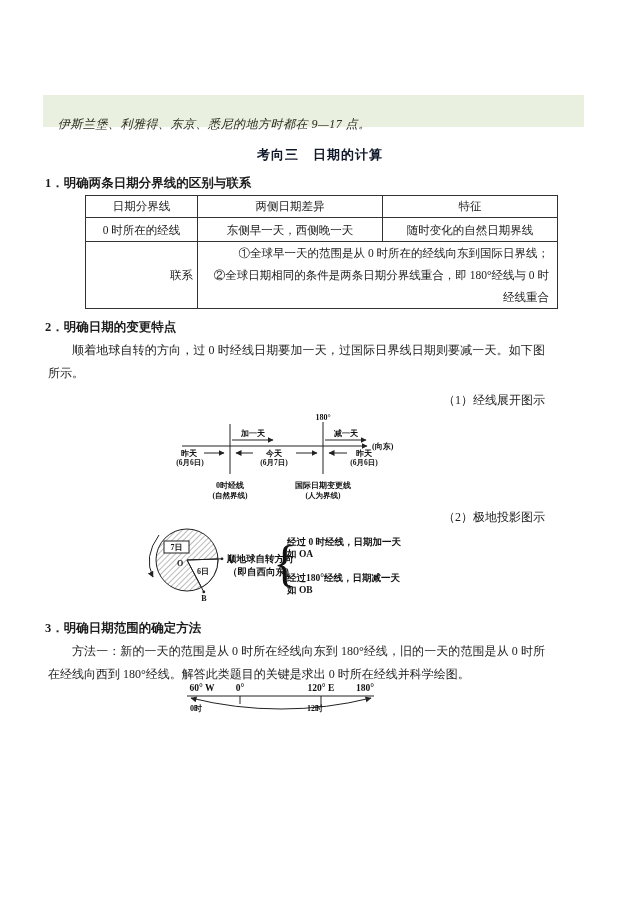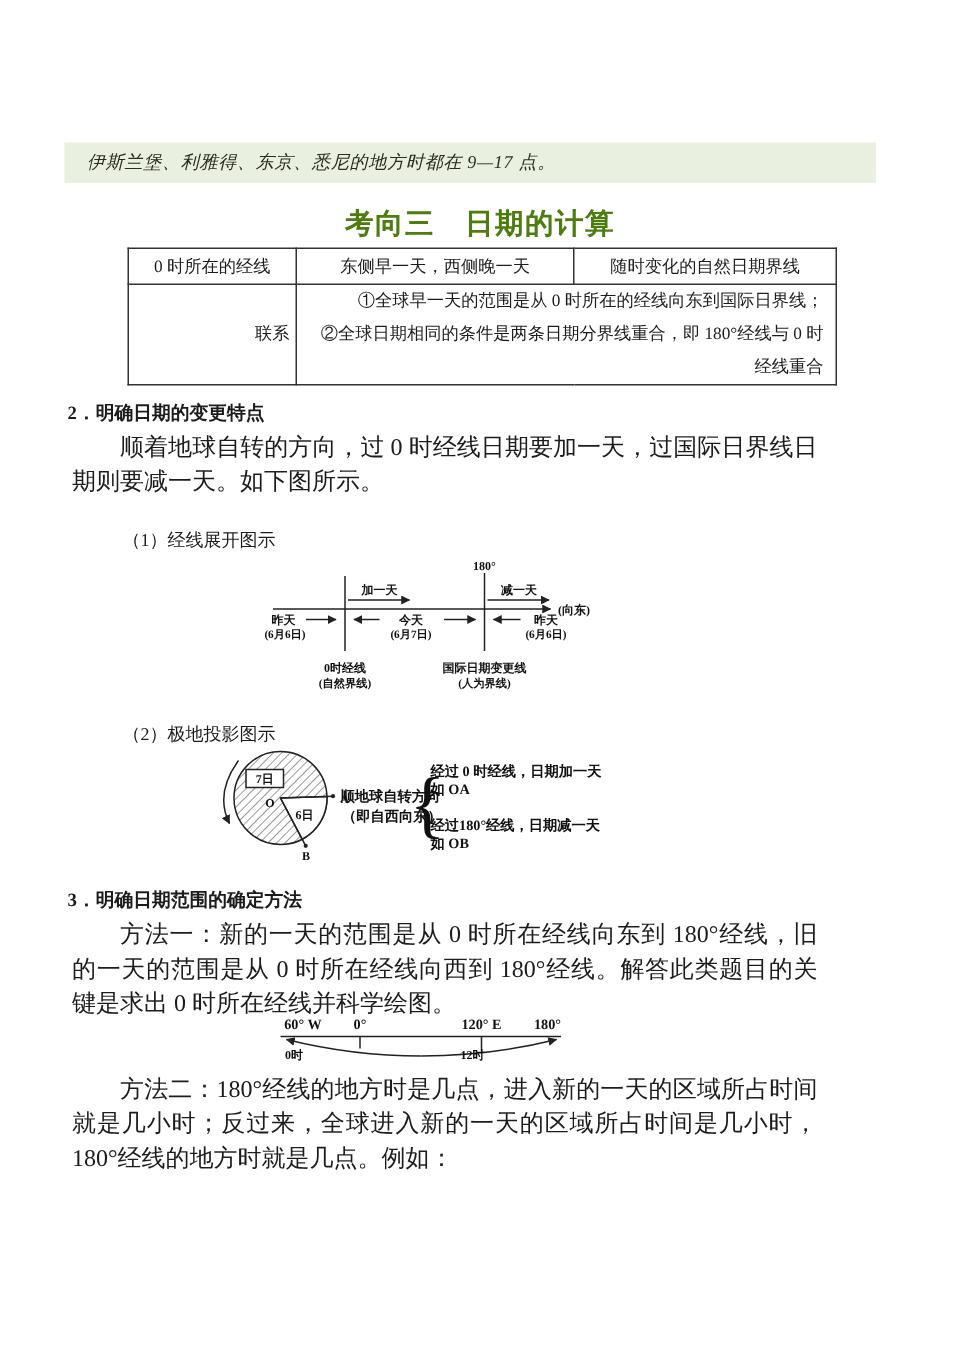--- a/index.html
+++ b/index.html
@@ -3,25 +3,25 @@
 <meta charset="utf-8">
 <style>
   html,body { margin:0; padding:0; background:#ffffff; }
   .page {
     position:relative; width:640px; height:905px; background:#fff; overflow:hidden;
     font-family:"Liberation Serif","DejaVu Serif",serif; color:#1c1c1c;
   }
   .notice {
     margin:95px 0 0 43px; width:541px; height:27px; box-sizing:border-box;
     background:#e9f0df; font-style:italic; font-size:12px; line-height:27px;
-    padding:0 15px; color:#2b2b20; letter-spacing:0.5px;
+    padding:16px 15px; color:#2b2b20; letter-spacing:0.5px;
   }
   .title {
-    margin:15px 0 0 0; text-align:center; font-size:19px; font-weight:bold;
-    color:#4d7c0f; line-height:26px; letter-spacing:1px;
+    margin:15px 0 0 0; text-align:center; font-size:13px; font-weight:bold;
+    color:#0f172a; line-height:26px; letter-spacing:1px;
   }
   .h-num {
     margin:6px 0 0 45px; font-size:12.5px; font-weight:bold; line-height:19px;
   }
   .h2-m { margin-top:9px; }
   .h3-m { margin-top:16px; }
   table.grid {
     margin:2px 0 0 85px; border-collapse:collapse; width:472px;
     font-size:11.5px; table-layout:fixed;
   }
@@ -29,24 +29,24 @@
     border:1px solid #333; text-align:center; padding:0 4px; line-height:21px;
     vertical-align:middle;
   }
   table.grid td.hdr { height:21px; }
   table.grid tr.r1 td { height:42px; }
   table.grid tr.r2 td { height:23px; line-height:22px; }
   table.grid tr.r3 td { height:66px;text-align:right; }
   table.grid td.left { text-align:left; padding:0 8px; line-height:22px; }
   .hang { padding-left:1em; text-indent:-1em;font-family:Liberation Serif, serif; }
   p.body {
-    margin:2px 0 0 48px; width:497px; font-size:16px; line-height:23px;
+    margin:2px 0 0 48px; width:497px; font-size:12px; line-height:23px;
     text-align:justify; text-indent:2em;
   }
-  p.sub { margin:16px 0 0 48px; width:497px; font-size:12px; line-height:23px; text-indent:2.8em; }
+  p.sub { margin:4px 0 0 48px; width:497px; font-size:12px; line-height:23px; text-indent:2.8em;text-align:right; }
   svg.diag { display:block; }
   svg .s { stroke:#222; stroke-width:1; fill:none; }
   svg text { fill:#111; font-family:"Liberation Serif","DejaVu Serif",serif; }
   svg .t  { font-size:8px; font-weight:bold; }
   svg .ts { font-size:7.5px; font-weight:bold; }
   svg .t9 { font-size:9.5px; font-weight:bold; }
   .d1 { margin:0 0 0 174px; }
   .d2 { margin:-4px 0 0 147px; }
   .d3 { margin:-6px 0 0 185px; }
   .m-sub2 { margin-top:3px; }
@@ -54,28 +54,34 @@
 </style>
 </head>
 <body>
 
 <div class="page">
 
   <div class="notice">伊斯兰堡、利雅得、东京、悉尼的地方时都在 9—17 点。</div>
 
   <div class="title">考向三　日期的计算</div>
 
+  <div class="h-num">1．明确两条日期分界线的区别与联系</div>
 
   <table class="grid">
     <colgroup>
         <col style="width:112px">
         <col style="width:185px">
         <col style="width:175px">
       </colgroup>
     <tbody>
+        <tr>
+      <td class="hdr">日期分界线</td>
+      <td class="hdr">两侧日期差异</td>
+      <td class="hdr">特征</td>
+    </tr>
     <tr class="r2">
       <td>0 时所在的经线</td>
       <td>东侧早一天，西侧晚一天</td>
       <td>随时变化的自然日期界线</td>
     </tr>
     <tr class="r3">
       <td>联系</td>
       <td class="left" colspan="2">
         <div>①全球早一天的范围是从 0 时所在的经线向东到国际日界线；</div>
         <div class="hang">②全球日期相同的条件是两条日期分界线重合，即 180°经线与 0 时经线重合</div>
@@ -167,15 +173,14 @@
     <text class="t9" x="180" y="11" text-anchor="middle">180°</text>
     <line class="s" x1="2" y1="16" x2="189" y2="16"></line>
     <line class="s" x1="55" y1="16" x2="55" y2="24"></line>
     <line class="s" x1="136" y1="16" x2="136" y2="26"></line>
     <path class="s" d="M96,29 Q50,29 6,18" marker-end="url(#ar3)"></path>
     <path class="s" d="M96,29 Q142,29 186,18" marker-end="url(#ar3)"></path>
     <text class="t" x="5" y="31">0时</text>
     <text class="t" x="122" y="31">12时</text>
   </svg>
 
-  <p class="body">方法二：180°经线的地方时是几点，进入新的一天的区域所占时间就是几小时；反过来，全球进入新的一天的区域所占时间是几小时，180°经线的地方时就是几点。例如：</p>
 
 </div>
 
 </body></html>

